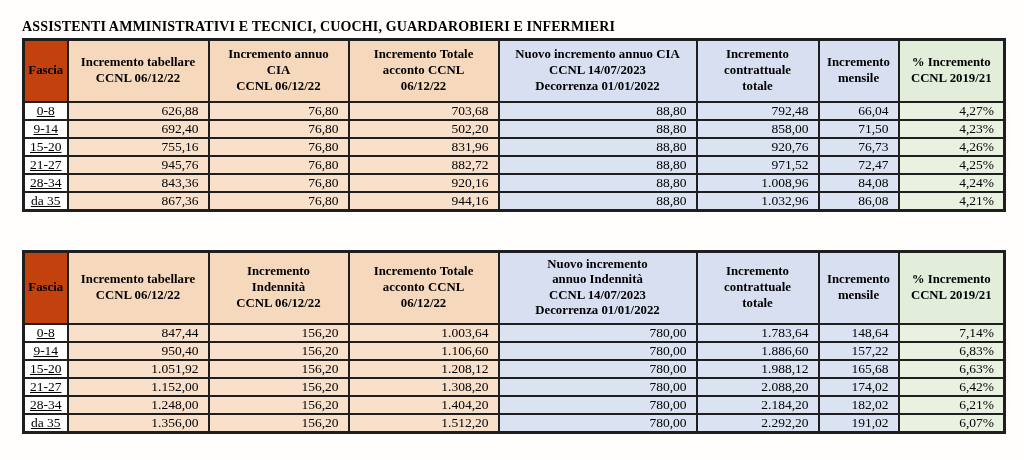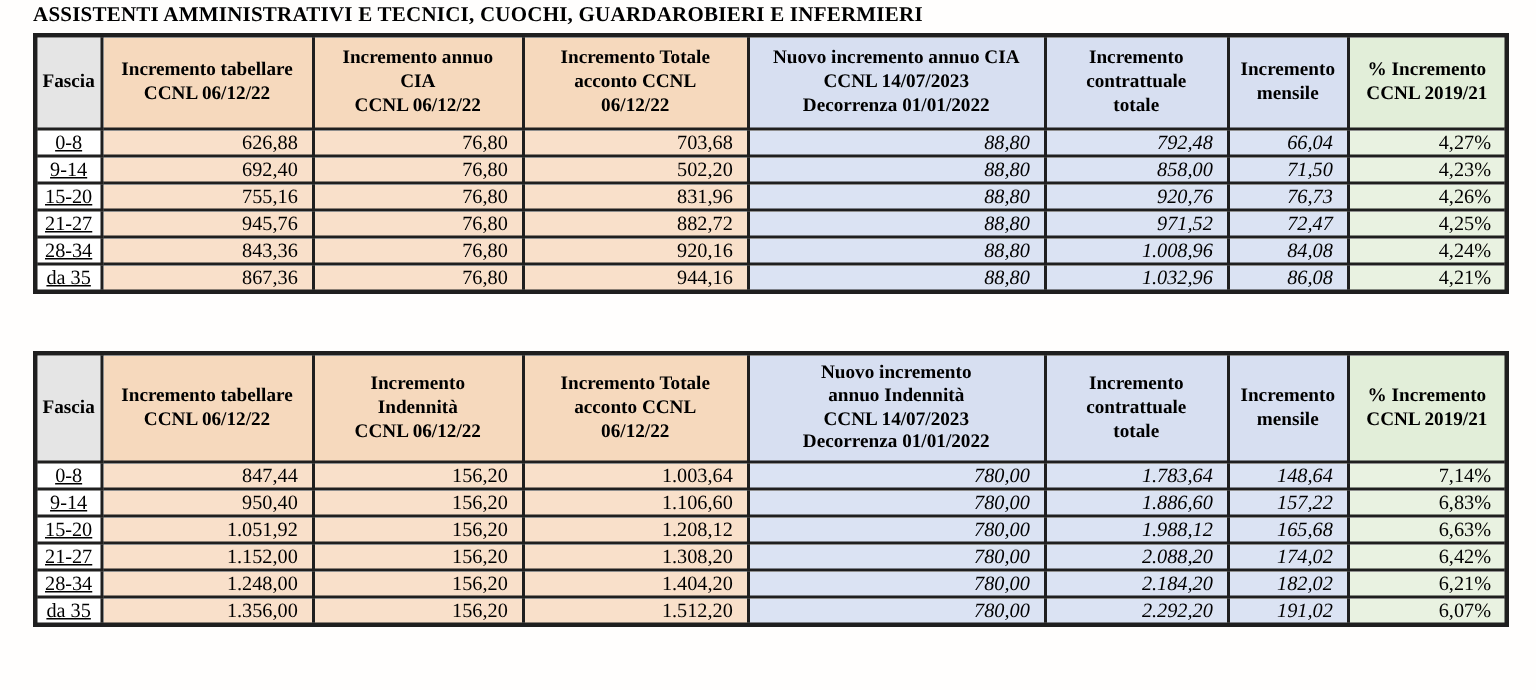--- a/index.html
+++ b/index.html
@@ -5,21 +5,21 @@
   * { box-sizing: border-box; }
   html, body { margin: 0; padding: 0; }
   body {
     width: 1024px;
     height: 460px;
     overflow: hidden;
     background: #fffefd;
     color: var(--text, #000);
     font-family: "Liberation Serif", serif;
   }
-  .sheet { padding: 3px 0 0 22px; }
+  .sheet { padding: 19px 0 0 22px; }
 
   .tbl-title {
     font-size: 14px;
     font-weight: bold;
     letter-spacing: 0.15px;
     margin: 0 0 3px 0;
     white-space: nowrap;
   }
   .section-direttore { margin-top: 38px; }
 
@@ -47,27 +47,27 @@
     vertical-align: middle;
   }
   .t0 thead tr { height: 62px; }
   .t1 thead tr { height: 73px; }
   .t0 tbody tr { height: 17px; }
   .t1 tbody tr { height: 18px; }
 
   td.fascia { text-align: center; }
   td.num { text-align: right; padding-right: 9px; }
 
-  .tone-h-white { background: #e5e5e5; }
+  .tone-h-white { background: #c2410c; }
   .tone-h-peach { background: var(--peach-h); }
   .tone-h-blue  { background: var(--blue-h); }
   .tone-h-green { background: var(--green-h); }
   .tone-c-white { background: #ffffff; text-decoration: underline; }
   .tone-c-peach { background: var(--peach-c); margin-left: 12px; }
-  .tone-c-blue  { background: var(--blue-c); font-style: italic; }
+  .tone-c-blue  { background: var(--blue-c); }
   .tone-c-green { background: var(--green-c); }
 </style>
 </head>
 <body>
 
 <main class="sheet">
 
   <section class="section-assistenti">
     <h2 class="tbl-title">ASSISTENTI AMMINISTRATIVI E TECNICI, CUOCHI, GUARDAROBIERI E INFERMIERI</h2>
     <table class="salary t0">

